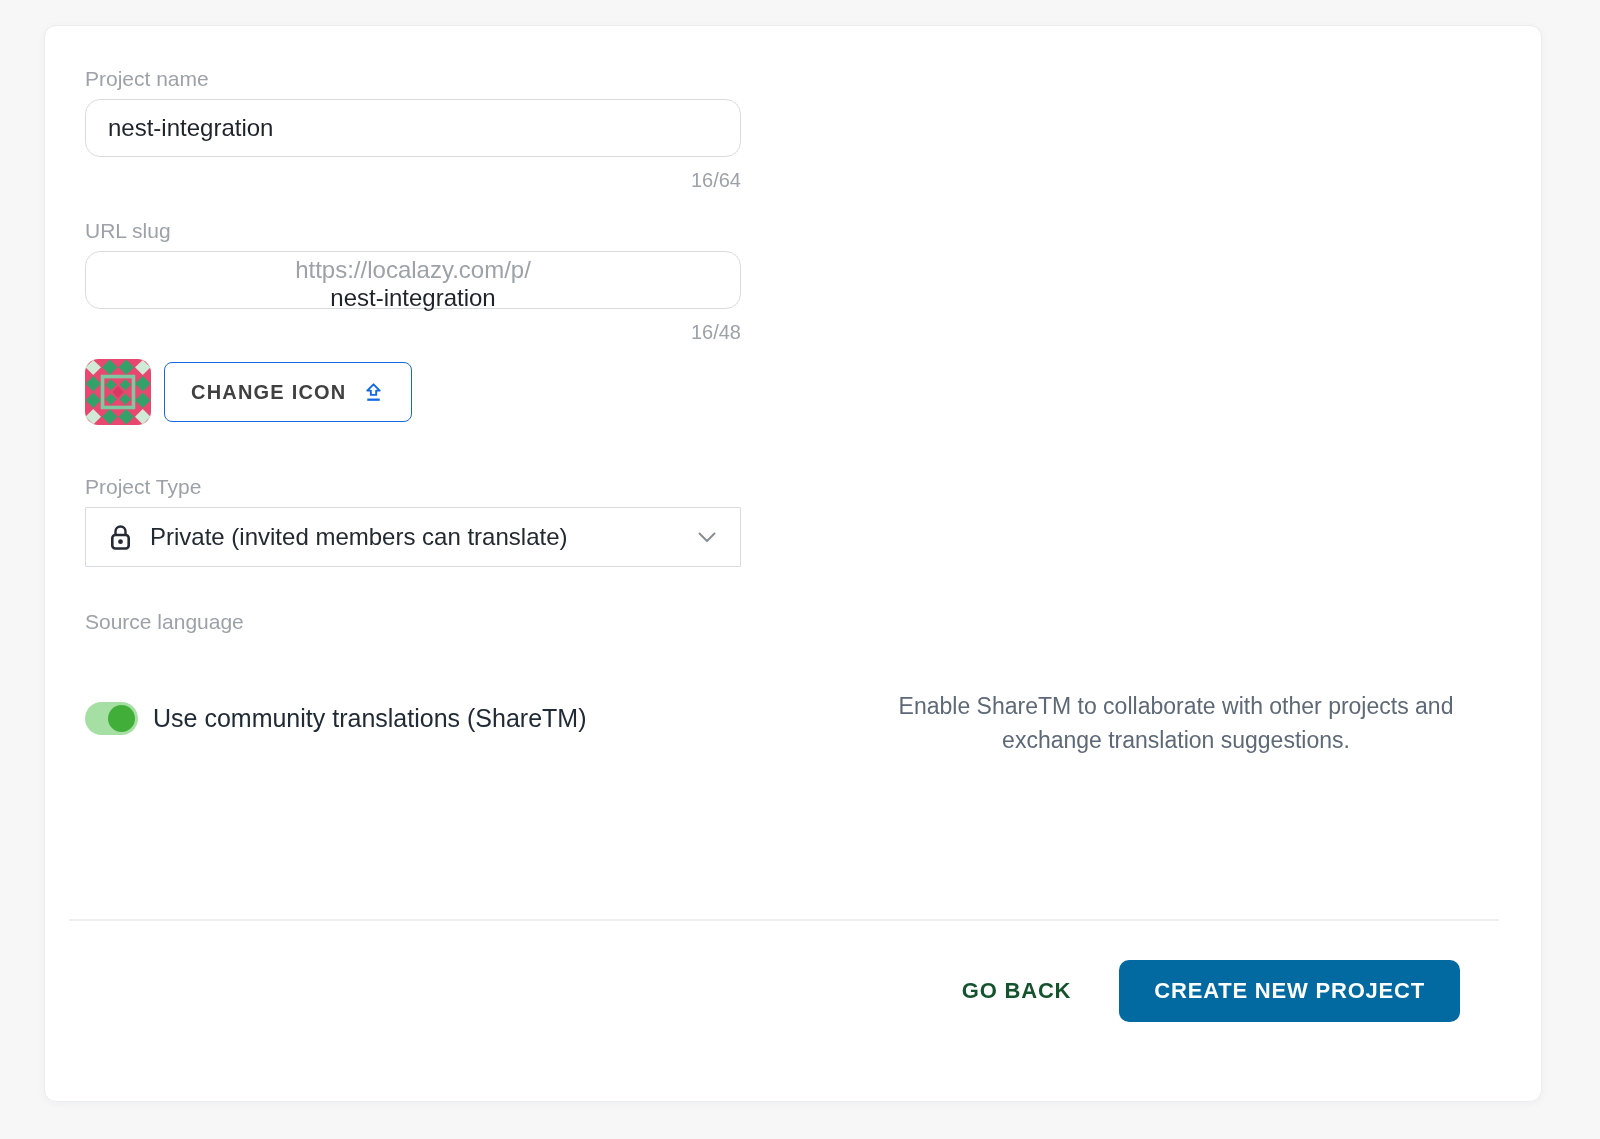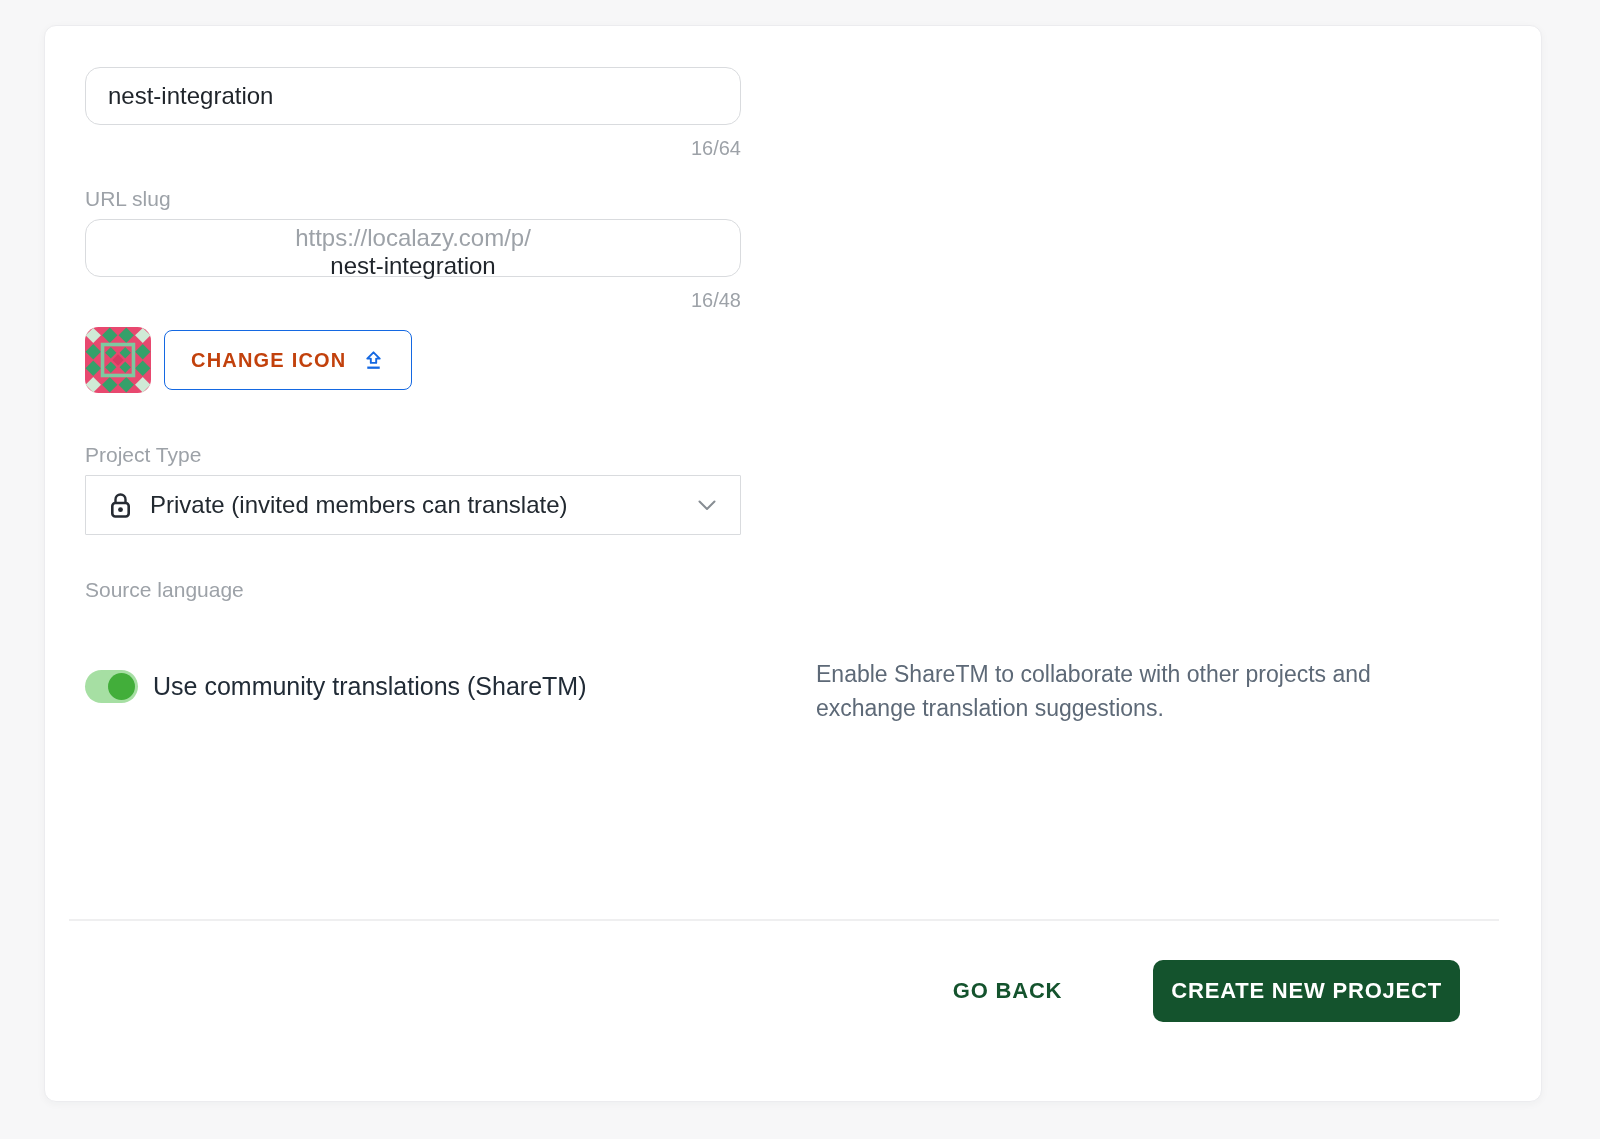--- a/index.html
+++ b/index.html
@@ -61,21 +61,21 @@
     gap: 13px;
     height: 66px;
   }
   .project-icon { width: 66px; height: 66px; display: block; cursor: pointer; }
   .change-icon-btn {
     height: 60px;
     padding: 0 26px;
     border: 1.5px solid #1468e2;
     border-radius: 8px;
     background: #fff;
-    color: #c2410c;
+    color: #404040;
     font-family: "Liberation Sans", sans-serif;
     font-size: 20px;
     font-weight: bold;
     letter-spacing: 1.2px;
     display: inline-flex;
     align-items: center;
     gap: 16px;
     cursor: pointer;
   }
 
@@ -158,39 +158,39 @@
     color: #14532d;
     font-family: "Liberation Sans", sans-serif;
     font-size: 22px;
     font-weight: bold;
     letter-spacing: 0.8px;
     cursor: pointer;
     padding: 10px 4px;
   }
   .create-btn {
     height: 62px;
-    padding: 0 18px;
+    padding: 0 35px;
     border: none;
     border-radius: 10px;
-    background: #14532d;
+    background: #0369a1;
     color: #ffffff;
     font-family: "Liberation Sans", sans-serif;
     font-size: 22px;
     font-weight: bold;
     letter-spacing: 0.8px;
     cursor: pointer;
-    margin-left: 43px;
   }
 </style>
 </head>
 <body>
 
 <div class="card">
   <div class="content">
 
+    <div class="field-label">Project name</div>
     <input class="text-input" type="text" value="nest-integration" style="">
     <div class="counter">16/64</div>
 
     <div class="field-label mt19">URL slug</div>
     <div class="text-input slug-input">
       <span class="slug-prefix">https://localazy.com/p/</span>
         <span class="slug-value">nest-integration</span>
     </div>
     <div class="counter">16/48</div>
 
@@ -248,21 +248,21 @@
 
     <div class="row toggle-row">
       <div style="width:656px;flex:none;">
         <div class="toggle-group">
           <div class="toggle">
             <div class="knob"></div>
           </div>
           <span class="toggle-label">Use community translations (ShareTM)</span>
         </div>
       </div>
-      <p class="desc" style="margin-left:75px;">Enable ShareTM to collaborate with other projects and exchange translation suggestions.</p>
+      <p class="desc" style="margin-left:110px;text-align:center;">Enable ShareTM to collaborate with other projects and exchange translation suggestions.</p>
     </div>
 
   </div>
 
   <div class="divider"></div>
 
   <div class="footer">
     <button class="go-back-btn">GO BACK</button>
     <button class="create-btn">CREATE NEW PROJECT</button>
   </div>

